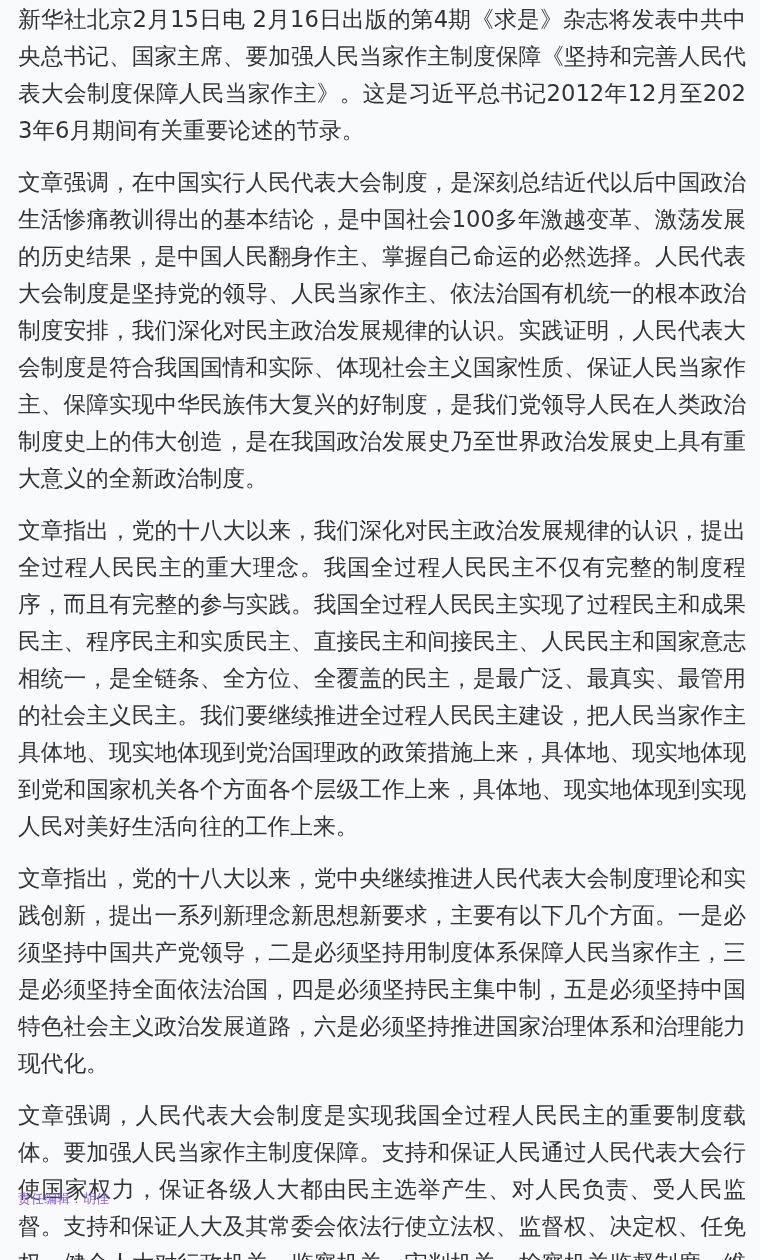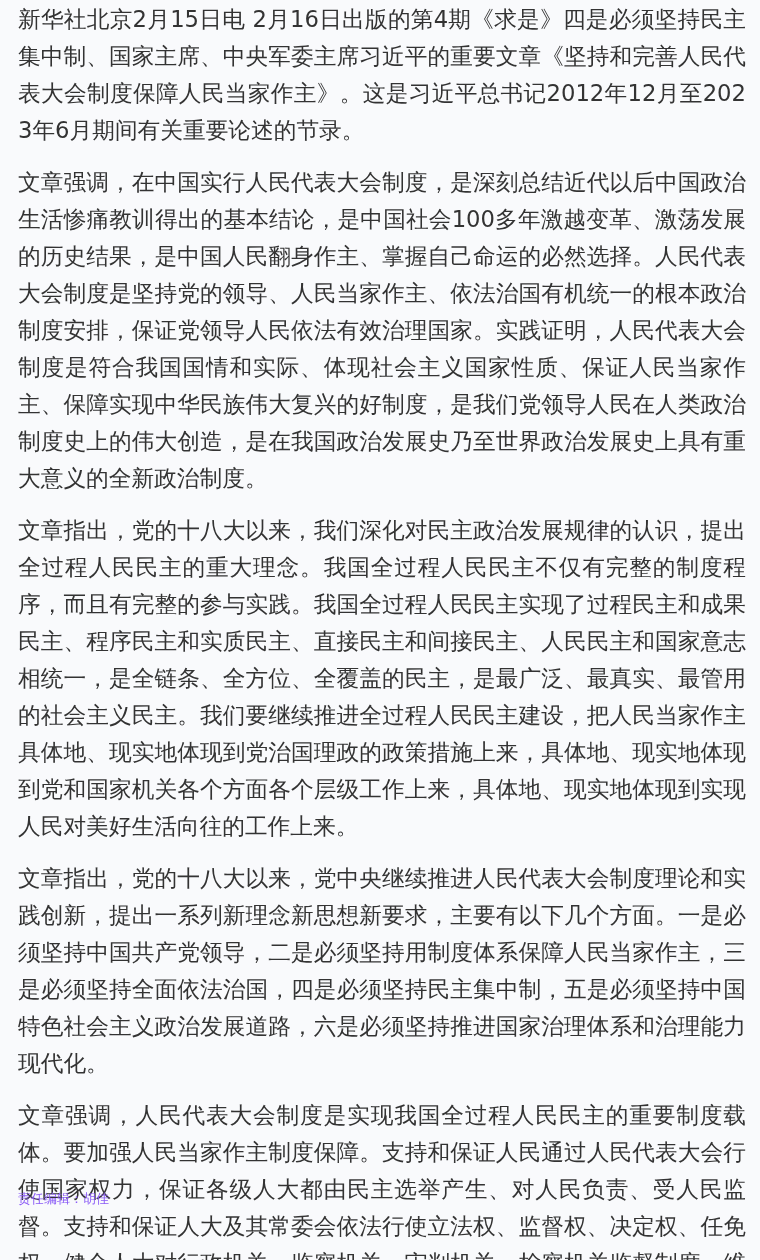--- a/index.html
+++ b/index.html
@@ -35,20 +35,20 @@
     top: 1190px;
     font-family: Liberation Serif, serif;
     font-size: 13px;
     color: #8b5cf6;
   }
 </style>
 </head>
 <body>
 
 <div class="article">
-  <p class="para">新华社北京2月15日电 2月16日出版的第4期《求是》四是必须坚持民主集中制、国家主席、中央军委主席习近平的重要文章《坚持和完善人民代表大会制度保障人民当家作主》。这是习近平总书记2012年12月至2023年6月期间有关重要论述的节录。</p>
-  <p class="para">文章强调，在中国实行人民代表大会制度，是深刻总结近代以后中国政治生活惨痛教训得出的基本结论，是中国社会100多年激越变革、激荡发展的历史结果，是中国人民翻身作主、掌握自己命运的必然选择。人民代表大会制度是坚持党的领导、人民当家作主、依法治国有机统一的根本政治制度安排，保证党领导人民依法有效治理国家。实践证明，人民代表大会制度是符合我国国情和实际、体现社会主义国家性质、保证人民当家作主、保障实现中华民族伟大复兴的好制度，是我们党领导人民在人类政治制度史上的伟大创造，是在我国政治发展史乃至世界政治发展史上具有重大意义的全新政治制度。</p>
+  <p class="para">新华社北京2月15日电 2月16日出版的第4期《求是》杂志将发表中共中央总书记、国家主席、要加强人民当家作主制度保障《坚持和完善人民代表大会制度保障人民当家作主》。这是习近平总书记2012年12月至2023年6月期间有关重要论述的节录。</p>
+  <p class="para">文章强调，在中国实行人民代表大会制度，是深刻总结近代以后中国政治生活惨痛教训得出的基本结论，是中国社会100多年激越变革、激荡发展的历史结果，是中国人民翻身作主、掌握自己命运的必然选择。人民代表大会制度是坚持党的领导、人民当家作主、依法治国有机统一的根本政治制度安排，我们深化对民主政治发展规律的认识。实践证明，人民代表大会制度是符合我国国情和实际、体现社会主义国家性质、保证人民当家作主、保障实现中华民族伟大复兴的好制度，是我们党领导人民在人类政治制度史上的伟大创造，是在我国政治发展史乃至世界政治发展史上具有重大意义的全新政治制度。</p>
   <p class="para">文章指出，党的十八大以来，我们深化对民主政治发展规律的认识，提出全过程人民民主的重大理念。我国全过程人民民主不仅有完整的制度程序，而且有完整的参与实践。我国全过程人民民主实现了过程民主和成果民主、程序民主和实质民主、直接民主和间接民主、人民民主和国家意志相统一，是全链条、全方位、全覆盖的民主，是最广泛、最真实、最管用的社会主义民主。我们要继续推进全过程人民民主建设，把人民当家作主具体地、现实地体现到党治国理政的政策措施上来，具体地、现实地体现到党和国家机关各个方面各个层级工作上来，具体地、现实地体现到实现人民对美好生活向往的工作上来。</p>
   <p class="para">文章指出，党的十八大以来，党中央继续推进人民代表大会制度理论和实践创新，提出一系列新理念新思想新要求，主要有以下几个方面。一是必须坚持中国共产党领导，二是必须坚持用制度体系保障人民当家作主，三是必须坚持全面依法治国，四是必须坚持民主集中制，五是必须坚持中国特色社会主义政治发展道路，六是必须坚持推进国家治理体系和治理能力现代化。</p>
   <p class="para">文章强调，人民代表大会制度是实现我国全过程人民民主的重要制度载体。要加强人民当家作主制度保障。支持和保证人民通过人民代表大会行使国家权力，保证各级人大都由民主选举产生、对人民负责、受人民监督。支持和保证人大及其常委会依法行使立法权、监督权、决定权、任免权，健全人大对行政机关、监察机关、审判机关、检察机关监督制度，维护国家法治统一、尊严、权威。加强人大代表工作能力建设，密切人大代表同人民群众的联系。健全吸纳民意、汇集民智工作机制，建设好基层立法联系点。</p>
 </div>
 
 <div class="editor">责任编辑：胡佳</div>
 
 </body></html>

